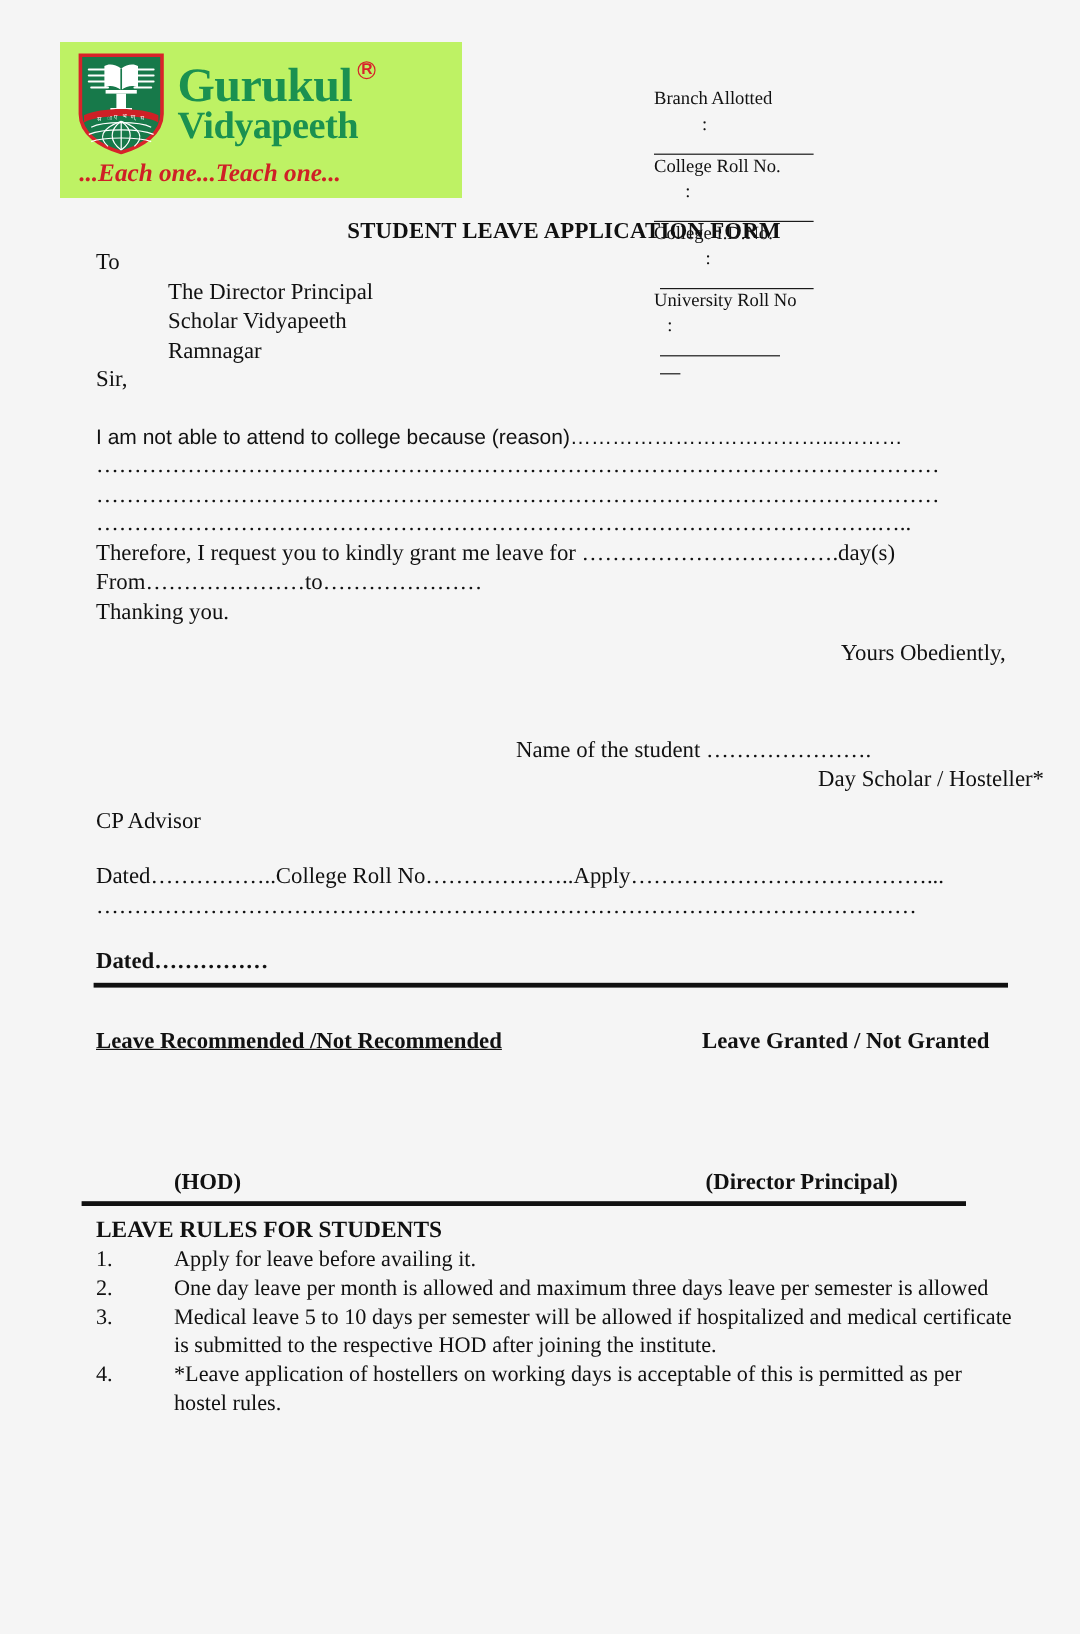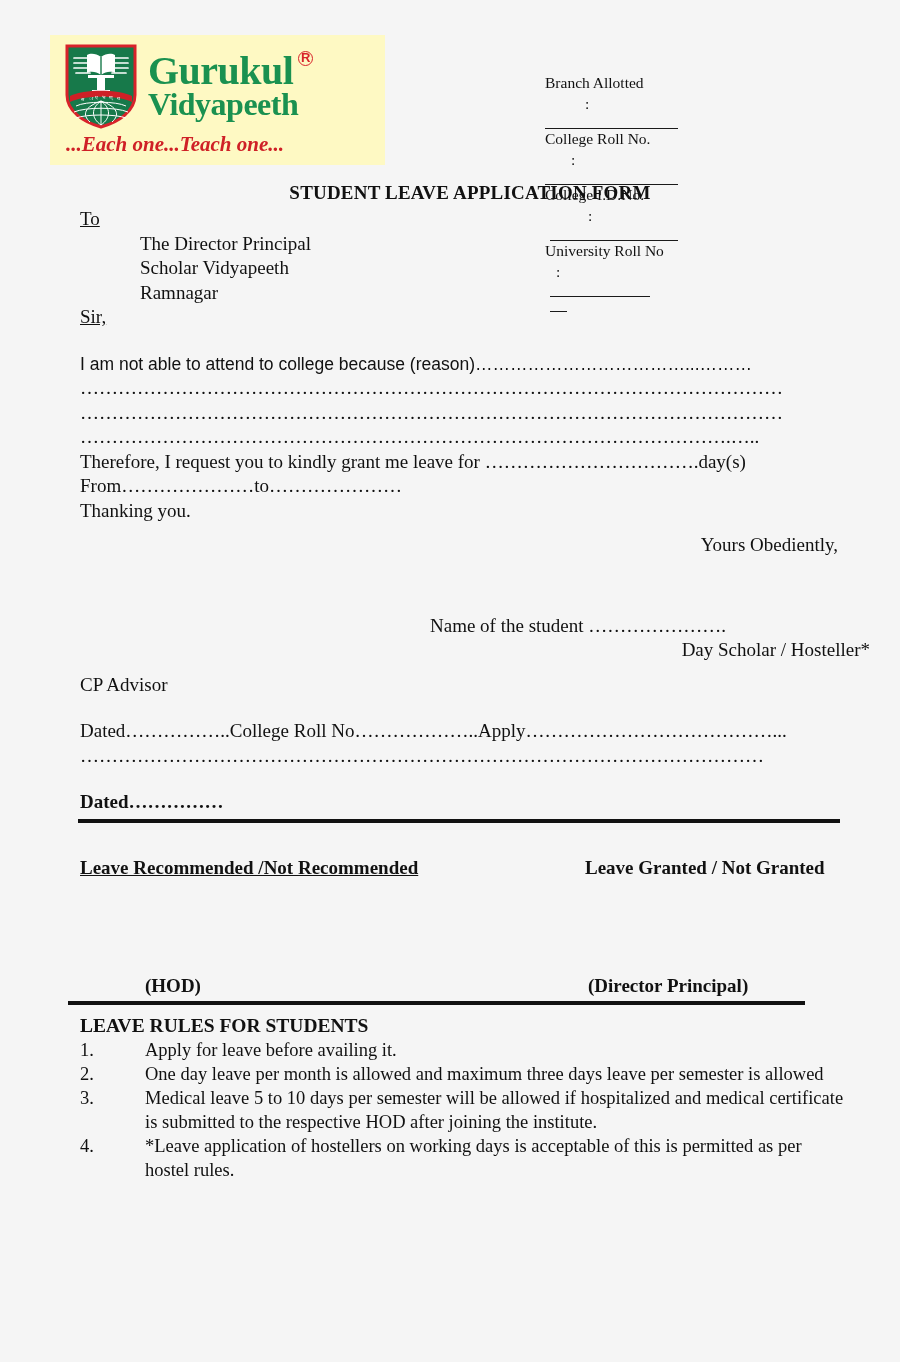--- a/index.html
+++ b/index.html
@@ -21,21 +21,21 @@
     position: relative;
     height: 170px;
   }
 
   #logo-box {
     position: absolute;
     left: 50px;
     top: 35px;
     width: 335px;
     height: 130px;
-    background: #fef9c3;
+    background: #bef264;
     display: flex;
     flex-direction: column;
     justify-content: center;
     padding-left: 14px;
     box-sizing: border-box;
   }
   #logo-main {
     display: flex;
     align-items: center;
     height: 86px;
@@ -127,21 +127,21 @@
     margin-bottom: 3px;
   }
 
   .body-block {
     padding-left: 80px;
     padding-right: 60px;
     font-size: 19px;
     line-height: 24.5px;
   }
   .indent { padding-left: 60px; }
-  .line { white-space: pre-wrap; text-decoration: underline; }
+  .line { white-space: pre-wrap; }
   .spacer-sm { height: 10px; }
   .spacer-md { height: 22px; }
   .spacer-lg { height: 34px; }
 
   .sans-line {
     font-family: "Liberation Sans", "DejaVu Sans", sans-serif;
     font-size: 17.5px;
   }
 
   .right-al { text-align: right; padding-right: 62px; }

